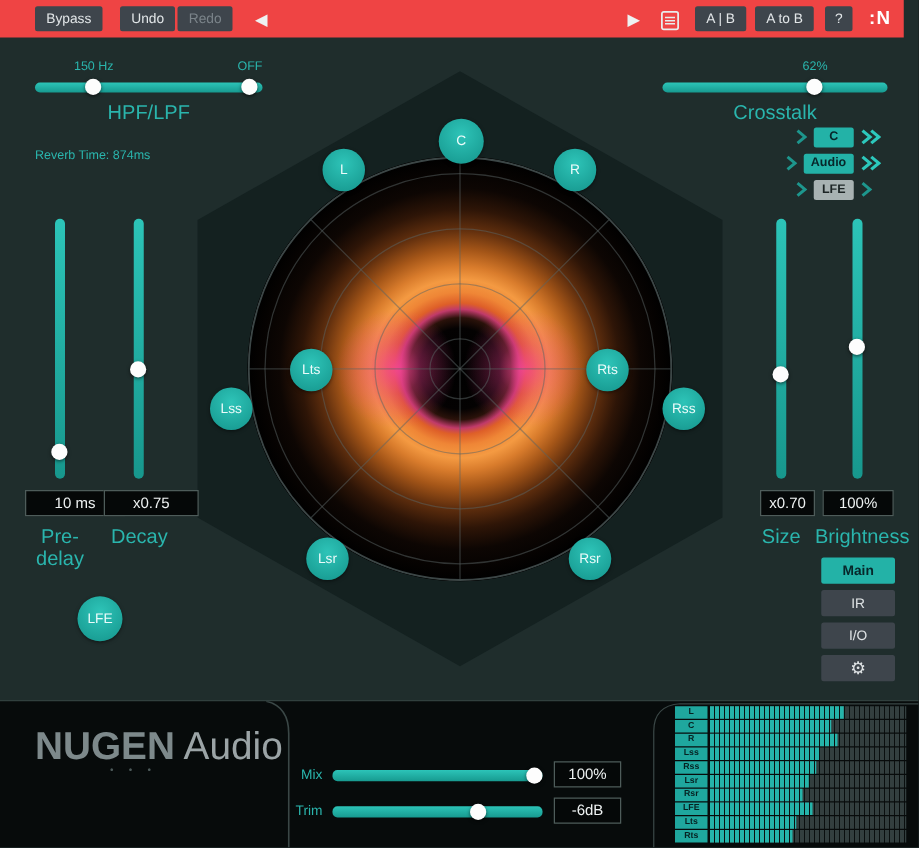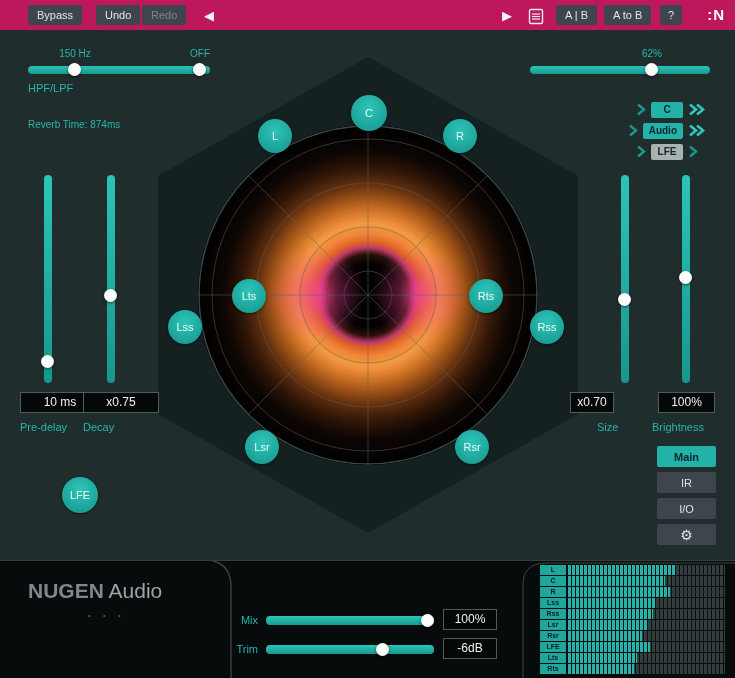--- a/index.html
+++ b/index.html
@@ -1,20 +1,20 @@
 <!DOCTYPE html>
 <html><head>
 <meta charset="utf-8">
 <style>
   *{box-sizing:border-box}
   body{margin:0;background:#1a1a1a;font-family:"Liberation Sans","DejaVu Sans",sans-serif}
   .stage{position:relative;width:735px;height:678px;background:#1f2d2c;overflow:hidden;user-select:none}
 
   
-  .topbar{position:absolute;top:0;left:0;right:0;height:30px;background:#be185d;z-index:30}
+  .topbar{position:absolute;top:0;left:0;right:12px;height:30px;background:#ef4444;z-index:30}
   .tb-btn{position:absolute;top:5px;height:20px;background:#3e454c;border:0;border-radius:2px;
           color:#e2e6e8;font-size:11px;padding:0 9px;font-family:inherit;cursor:pointer}
   .tb-btn.disabled{color:#7b848a}
   .tb-icon{position:absolute;top:4px;height:22px;background:none;border:0;color:#eef2f2;
            font-size:13px;padding:2px 4px;cursor:pointer}
   .preset{position:absolute;left:280px;top:8px;width:160px;text-align:center;color:#f0f3f3;font-size:12px}
   .logo{position:absolute;right:10px;top:6px;color:#ffffff;font-size:15px;font-weight:bold;letter-spacing:1px}
 
   
   .hex-svg{position:absolute;top:0;left:0;z-index:1;pointer-events:none}
@@ -40,21 +40,21 @@
   .hslider{position:absolute;height:8px;border-radius:4px;z-index:6;cursor:pointer;
            background:linear-gradient(180deg,#2cc4b8,#179a90)}
   .vslider{position:absolute;width:8px;height:208px;border-radius:4px;z-index:6;cursor:pointer;
            background:linear-gradient(180deg,#2cc4b8,#17978d)}
   .handle{position:absolute;width:13px;height:13px;border-radius:50%;background:#fdfdfd;
           box-shadow:0 1px 3px rgba(0,0,0,.6);cursor:grab}
   .hslider .handle{top:-3px}
   .vslider .handle{left:-3px}
 
   .tick-label{position:absolute;color:#2ab5ad;font-size:10px;text-align:center;z-index:6}
-  .plabel{position:absolute;color:#2ab5ad;font-size:11px;text-align:left;z-index:6}
+  .plabel{position:absolute;color:#2ab5ad;font-size:16px;text-align:center;z-index:6}
   .valbox{position:absolute;background:#050808;border:1px solid #4e5c5a;color:#eef2f2;
           font-size:12px;height:21px;line-height:19px;text-align:center;z-index:6;cursor:text}
   .rtime{position:absolute;left:28px;top:119px;color:#2ab5ad;font-size:10px;z-index:6}
 
   
   .route-row{position:absolute;display:flex;align-items:center;gap:5px;z-index:6;height:17px}
   .route-btn{height:16px;min-width:32px;padding:0 6px;font-size:10px;font-weight:bold;border:0;
              border-radius:2px;background:#23b2a7;color:#07272a;font-family:inherit;cursor:pointer}
   .route-btn.gray{background:#a8b2b2;color:#1c2424}
   .chev{display:block;cursor:pointer}
@@ -62,21 +62,21 @@
 
   
   .nav-btn{position:absolute;left:657px;width:59px;height:21px;font-size:11px;border-radius:2px;
            border:0;background:#3e454c;color:#dfe3e5;font-family:inherit;z-index:6;cursor:pointer}
   .nav-btn.active{background:#23b2a7;color:#07272a;font-weight:bold}
 
   
   .footer{position:absolute;left:0;right:0;bottom:0;height:118px;background:#070b0b;
           border-top:1px solid #31403e;z-index:20}
   .footer-deco{position:absolute;inset:0;pointer-events:none}
-  .brand{position:absolute;left:28px;top:18px;font-size:21px;white-space:nowrap}
+  .brand{position:absolute;left:28px;top:18px;font-size:31px;white-space:nowrap}
   .b1{color:#7d898b;font-weight:bold}.b2{color:#9ba4a6}
   .dots{position:absolute;left:88px;top:50px;color:#4d5a5a;font-size:8px;letter-spacing:5px}
   .product{position:absolute;left:30px;top:68px;color:#8b9597;font-size:16px;letter-spacing:9px}
   .f-label{position:absolute;color:#2ab5ad;font-size:11px;width:30px;text-align:right}
   .f-slider{position:absolute;left:266px;width:168px;height:9px;border-radius:4px;cursor:pointer;
             background:linear-gradient(180deg,#2cc4b8,#179a90)}
   .f-slider .handle{top:-2px}
   .f-valbox{left:443px;width:54px}
 
   
@@ -155,20 +155,21 @@
     <div class="handle" style="left:165px"></div>
   </div>
   <div class="plabel" style="left:28px;top:82px;width:182px">HPF/LPF</div>
 
   <div class="rtime">Reverb Time: 874ms</div>
 
   <div class="tick-label" style="left:627px;top:48px;width:50px">62%</div>
   <div class="hslider" style="left:530px;top:66px;width:180px">
     <div class="handle" style="left:115px"></div>
   </div>
+  <div class="plabel" style="left:530px;top:82px;width:180px">Crosstalk</div>
 
   <div class="route-row" style="top:101px;right:30px">
     <svg class="chev dim" width="10" height="13" viewBox="0 0 10 13">
         <path d="M2 1.5 L8 6.5 L2 11.5" fill="none" stroke="currentColor" stroke-width="2.4"></path>
       </svg>
     <button class="route-btn">C</button>
     <svg class="chev bright" width="17" height="13" viewBox="0 0 17 13">
         <path d="M2 1.5 L8 6.5 L2 11.5 M9 1.5 L15 6.5 L9 11.5" fill="none" stroke="currentColor" stroke-width="2.6"></path>
       </svg>
   </div>
@@ -201,21 +202,21 @@
   <div class="valbox" style="left:83px;top:392px;width:76px">x0.75</div>
   <div class="plabel" style="left:20px;top:421px;width:56px">Pre-delay</div>
   <div class="plabel" style="left:83px;top:421px;width:57px">Decay</div>
 
   <div class="vslider" style="left:621px;top:175px">
     <div class="handle" style="top:118px"></div>
   </div>
   <div class="vslider" style="left:682px;top:175px">
     <div class="handle" style="top:96px"></div>
   </div>
-  <div class="valbox" style="left:570px;top:392px;width:44px">x0.70</div>
+  <div class="valbox" style="left:608px;top:392px;width:44px">x0.70</div>
   <div class="valbox" style="left:658px;top:392px;width:57px">100%</div>
   <div class="plabel" style="left:597px;top:421px;width:56px">Size</div>
   <div class="plabel" style="left:652px;top:421px;width:70px">Brightness</div>
 
   <button class="nav-btn active" style="top:446px">Main</button>
   <button class="nav-btn" style="top:472px">IR</button>
   <button class="nav-btn" style="top:498px">I/O</button>
   <button class="nav-btn" style="top:524px;font-size:14px">⚙</button>
 
   <div class="footer">

